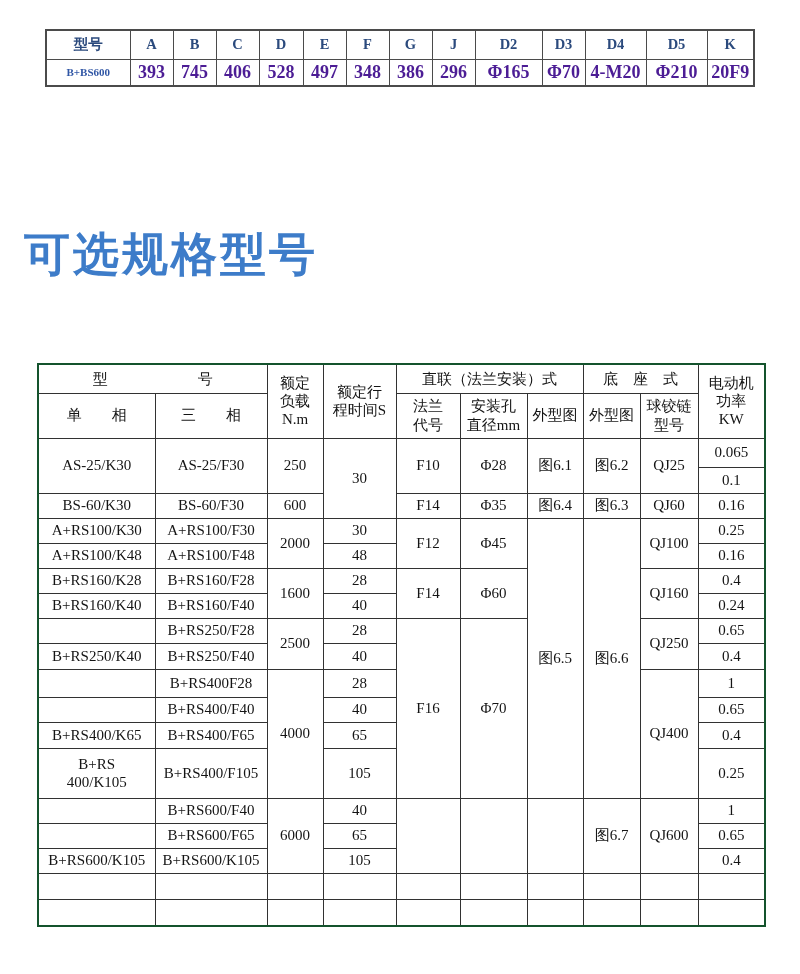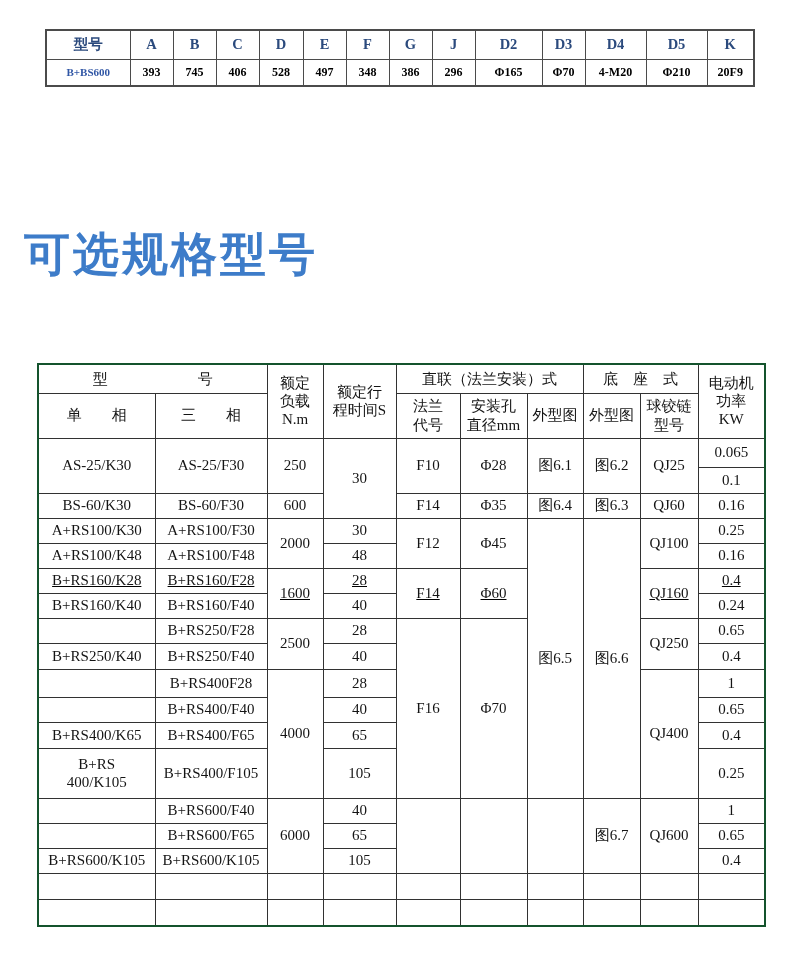--- a/index.html
+++ b/index.html
@@ -10,21 +10,21 @@
     overflow:hidden;
   }
   table{border-collapse:collapse;table-layout:fixed;}
   td{overflow:hidden;}
 
   
   .t1{position:absolute;left:45px;top:29px;border:2px solid #4b4b4b;}
   .t1 td{
     border:1px solid #4b4b4b;
     text-align:center;vertical-align:middle;
-    font-weight:bold;font-size:12px;color:#000000;
+    font-weight:bold;font-size:18px;color:#4c1d95;
     padding:0 1px;white-space:nowrap;
   }
   .t1 tr{height:27px;}
   .t1 tr.hdr{height:29px;}
   .t1 tr.hdr td{color:#2b4a7d;font-size:14.5px;}
   .t1 td.model{color:#3056a5;font-size:11px;}
 
   
   .title{
     position:absolute;left:0;top:224px;width:800px;
@@ -180,21 +180,21 @@
         <td rowspan="10">图6.6</td>
         <td rowspan="2">QJ100</td>
         <td>0.25</td>
       </tr>
       <tr style="height: 25px;">
         <td>A+RS100/K48</td>
         <td>A+RS100/F48</td>
         <td>48</td>
         <td>0.16</td>
       </tr>
-      <tr style="height: 25px; text-decoration: underline;">
+      <tr style="height: 25px;">
         <td>B+RS160/K28</td>
         <td>B+RS160/F28</td>
         <td rowspan="2">1600</td>
         <td>28</td>
         <td rowspan="2">F14</td>
         <td rowspan="2">Φ60</td>
         <td rowspan="2">QJ160</td>
         <td>0.4</td>
       </tr>
       <tr style="height: 25px;">

